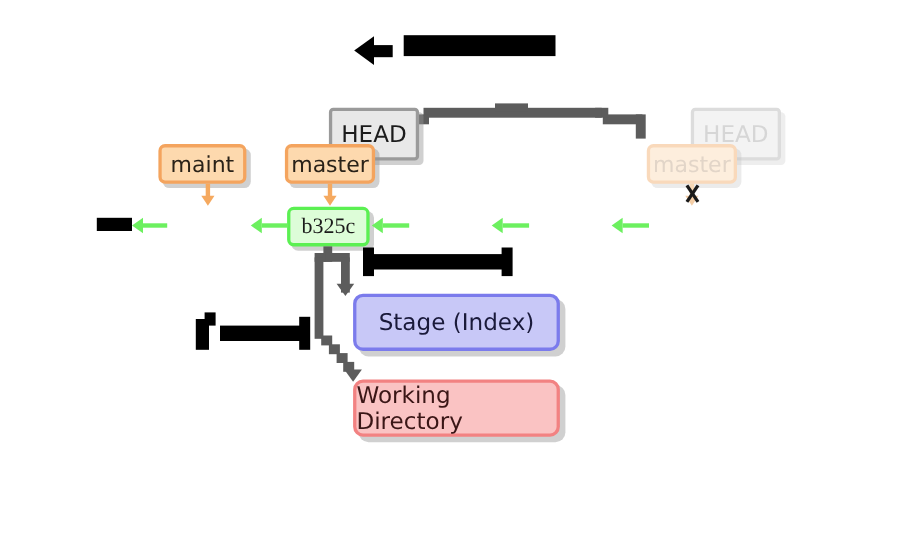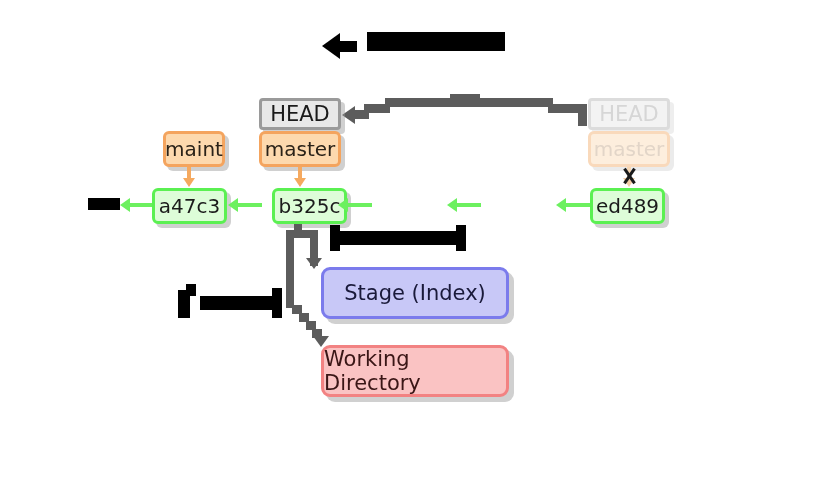--- a/index.html
+++ b/index.html
@@ -58,22 +58,23 @@
     color: #e2d5c8;
     box-shadow: 4px 4px 0 rgba(190,190,190,0.30);
   }
 
   
   .head {
     background: #e8e8e8;
     border-color: #9a9a9a;
     color: #1b1b1b;
     font-size: 21px;
-    height: 32px;
+    height: 48px;
     border-radius: 4px;
+    margin-left: 40px;
   }
   .head.ghost {
     background: #f3f3f3;
     border-color: #dcdcdc;
     color: #d6d6d6;
     box-shadow: 4px 4px 0 rgba(200,200,200,0.30);
   }
 
   
   .area {
@@ -194,21 +195,21 @@
   <div class="arrow arrow-left-gray" style="left:342px; top:106px;"></div>
 
   <div class="node head" style="left:259px; top:98px; width:82px;">
     <span>HEAD</span>
   </div>
 
   <div class="node head ghost" style="left:588px; top:98px; width:82px;">
     <span>HEAD</span>
   </div>
 
-  <div class="node branch" style="left:163px; top:131px; width:62px;">
+  <div class="node branch" style="left:144px; top:131px; width:80px;">
     <span>maint</span>
   </div>
 
   <div class="node branch" style="left:259px; top:131px; width:82px;">
     <span>master</span>
   </div>
 
   <div class="node branch ghost" style="left:588px; top:131px; width:82px;">
     <span>master</span>
   </div>
@@ -220,28 +221,22 @@
   <div class="arrow arrow-down-orange" style="left:294px; top:178px;"></div>
 
   <div class="seg-orange-ghost" style="left:627px; top:167px; width:4px; height:12px;"></div>
   <div class="arrow arrow-down-orange-ghost" style="left:623px; top:178px;"></div>
 
   <div class="xmark" style="left:619px; top:167px;">
     <i></i>
       <i></i>
   </div>
 
-  <div class="node commit" style="left:152px; top:188px;">
-    <span>a47c3</span>
-  </div>
-  <div class="node commit" style="left:272px; top:188px;">
+  <div class="node commit" style="left:261px; top:188px;font-family:Liberation Serif, serif;">
     <span>b325c</span>
-  </div>
-  <div class="node commit" style="left:590px; top:188px;">
-    <span>ed489</span>
   </div>
 
   <div class="seg-green" style="left:238px; top:203px; width:24px; height:4px;"></div>
   <div class="arrow arrow-left-green" style="left:228px; top:198px;"></div>
 
   <div class="seg-green" style="left:348px; top:203px; width:24px; height:4px;"></div>
   <div class="arrow arrow-left-green" style="left:338px; top:198px;"></div>
 
   <div class="seg-green" style="left:457px; top:203px; width:24px; height:4px;"></div>
   <div class="arrow arrow-left-green" style="left:447px; top:198px;"></div>

